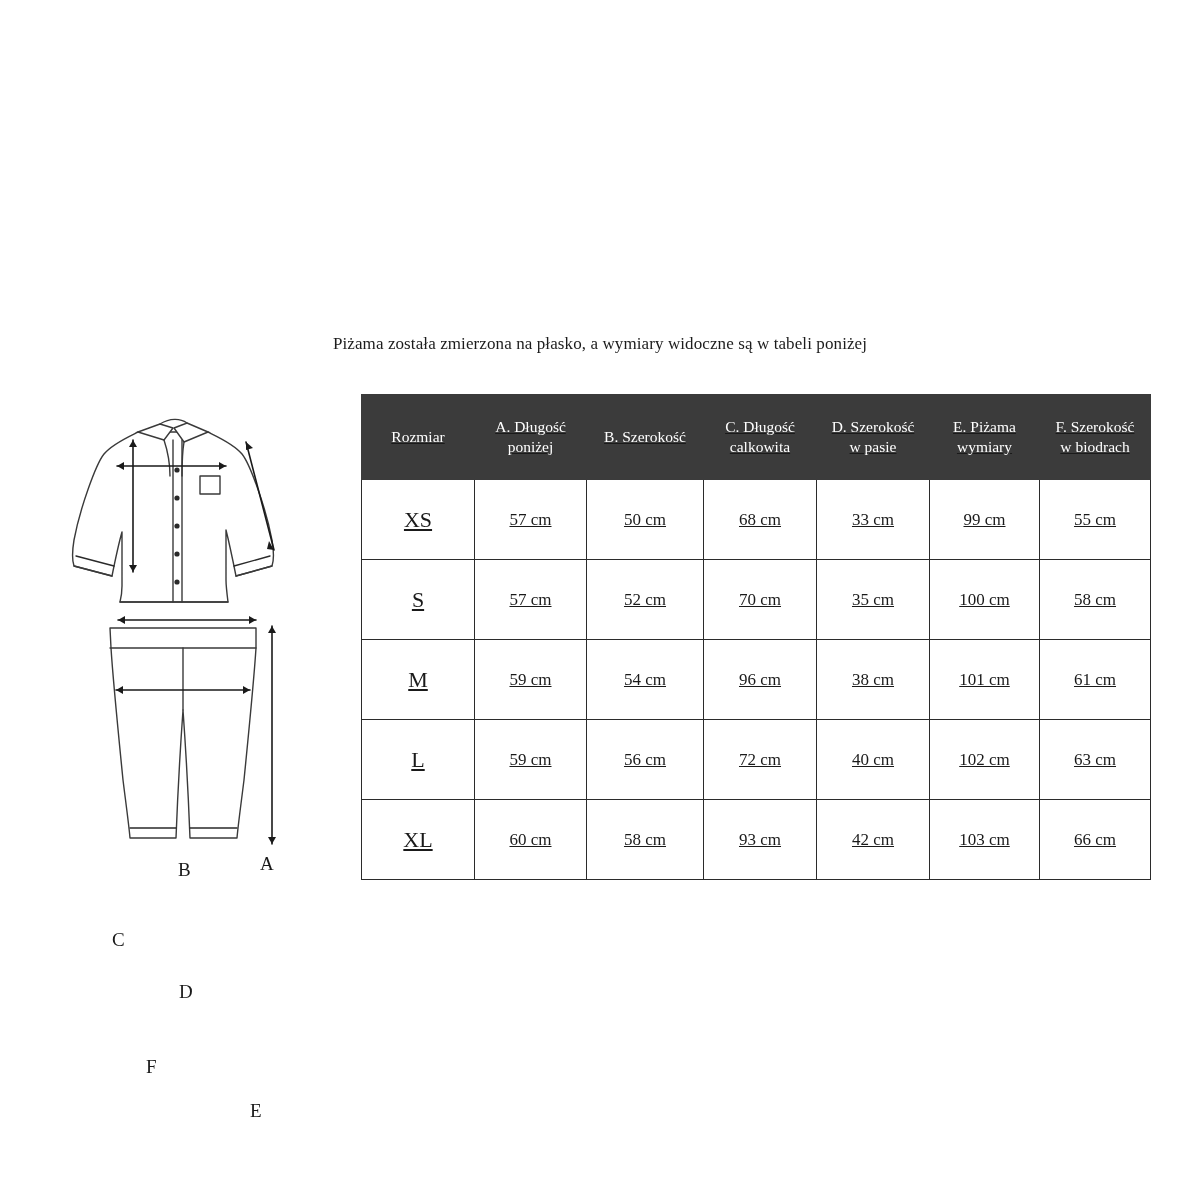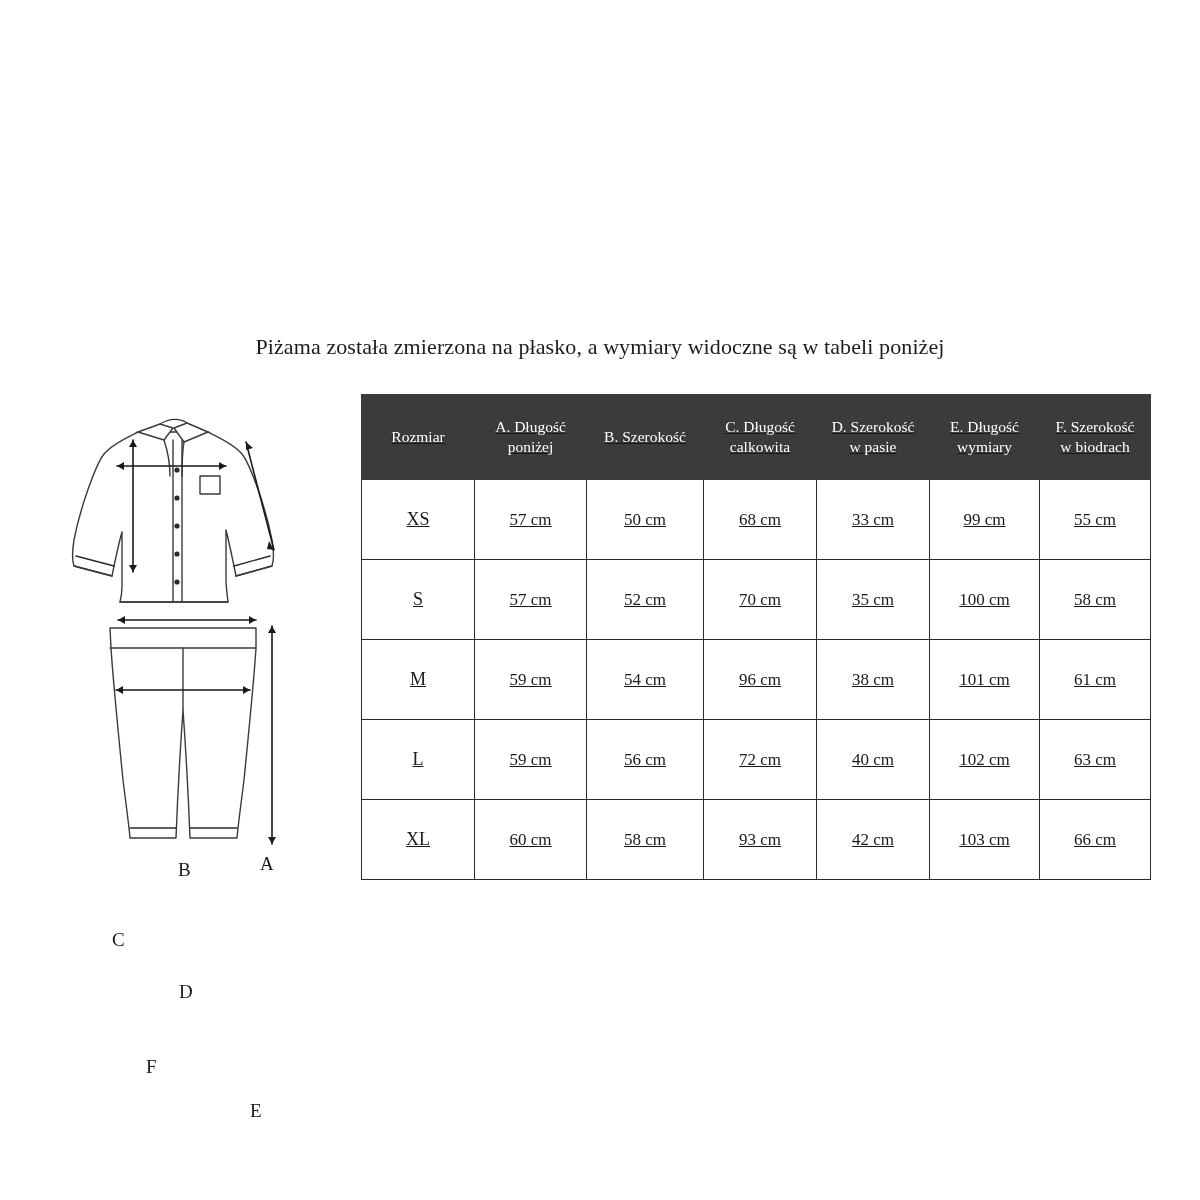--- a/index.html
+++ b/index.html
@@ -23,21 +23,21 @@
     height: 1200px;
   }
 
   
   .intro {
     position: absolute;
     left: 0;
     top: 334px;
     width: 1200px;
     text-align: center;
-    font-size: 22px;
+    font-size: 17px;
     letter-spacing: 0.1px;
     color: #1c1c1c;
     font-family: "Liberation Serif", serif;
   }
 
   
   .illustration {
     position: absolute;
     left: 60px;
     top: 380px;
@@ -76,21 +76,21 @@
     height: 76px;
     padding: 4px 6px;
     border-color: #3b3b3b;
   }
   table.size-table tbody td {
     height: 75px;
     font-size: 17px;
     padding: 2px 4px;
   }
   table.size-table tbody td.size-cell {
-    font-size: 18px;
+    font-size: 22px;
   }
 
   
   col.c0 { width: 113px; }
   col.c1 { width: 112px; }
   col.c2 { width: 117px; }
   col.c3 { width: 113px; }
   col.c4 { width: 113px; }
   col.c5 { width: 110px; }
   col.c6 { width: 111px; }
@@ -239,21 +239,21 @@
           </th>
           <th>
             <span>C. Długość</span><br>
             <span>calkowita</span>
           </th>
           <th>
             <span>D. Szerokość</span><br>
             <span>w pasie</span>
           </th>
           <th>
-            <span>E. Długość</span><br>
+            <span>E. Piżama</span><br>
             <span>wymiary</span>
           </th>
           <th>
             <span>F. Szerokość</span><br>
             <span>w biodrach</span>
           </th>
         </tr>
       </thead>
       <tbody>
         <tr>

